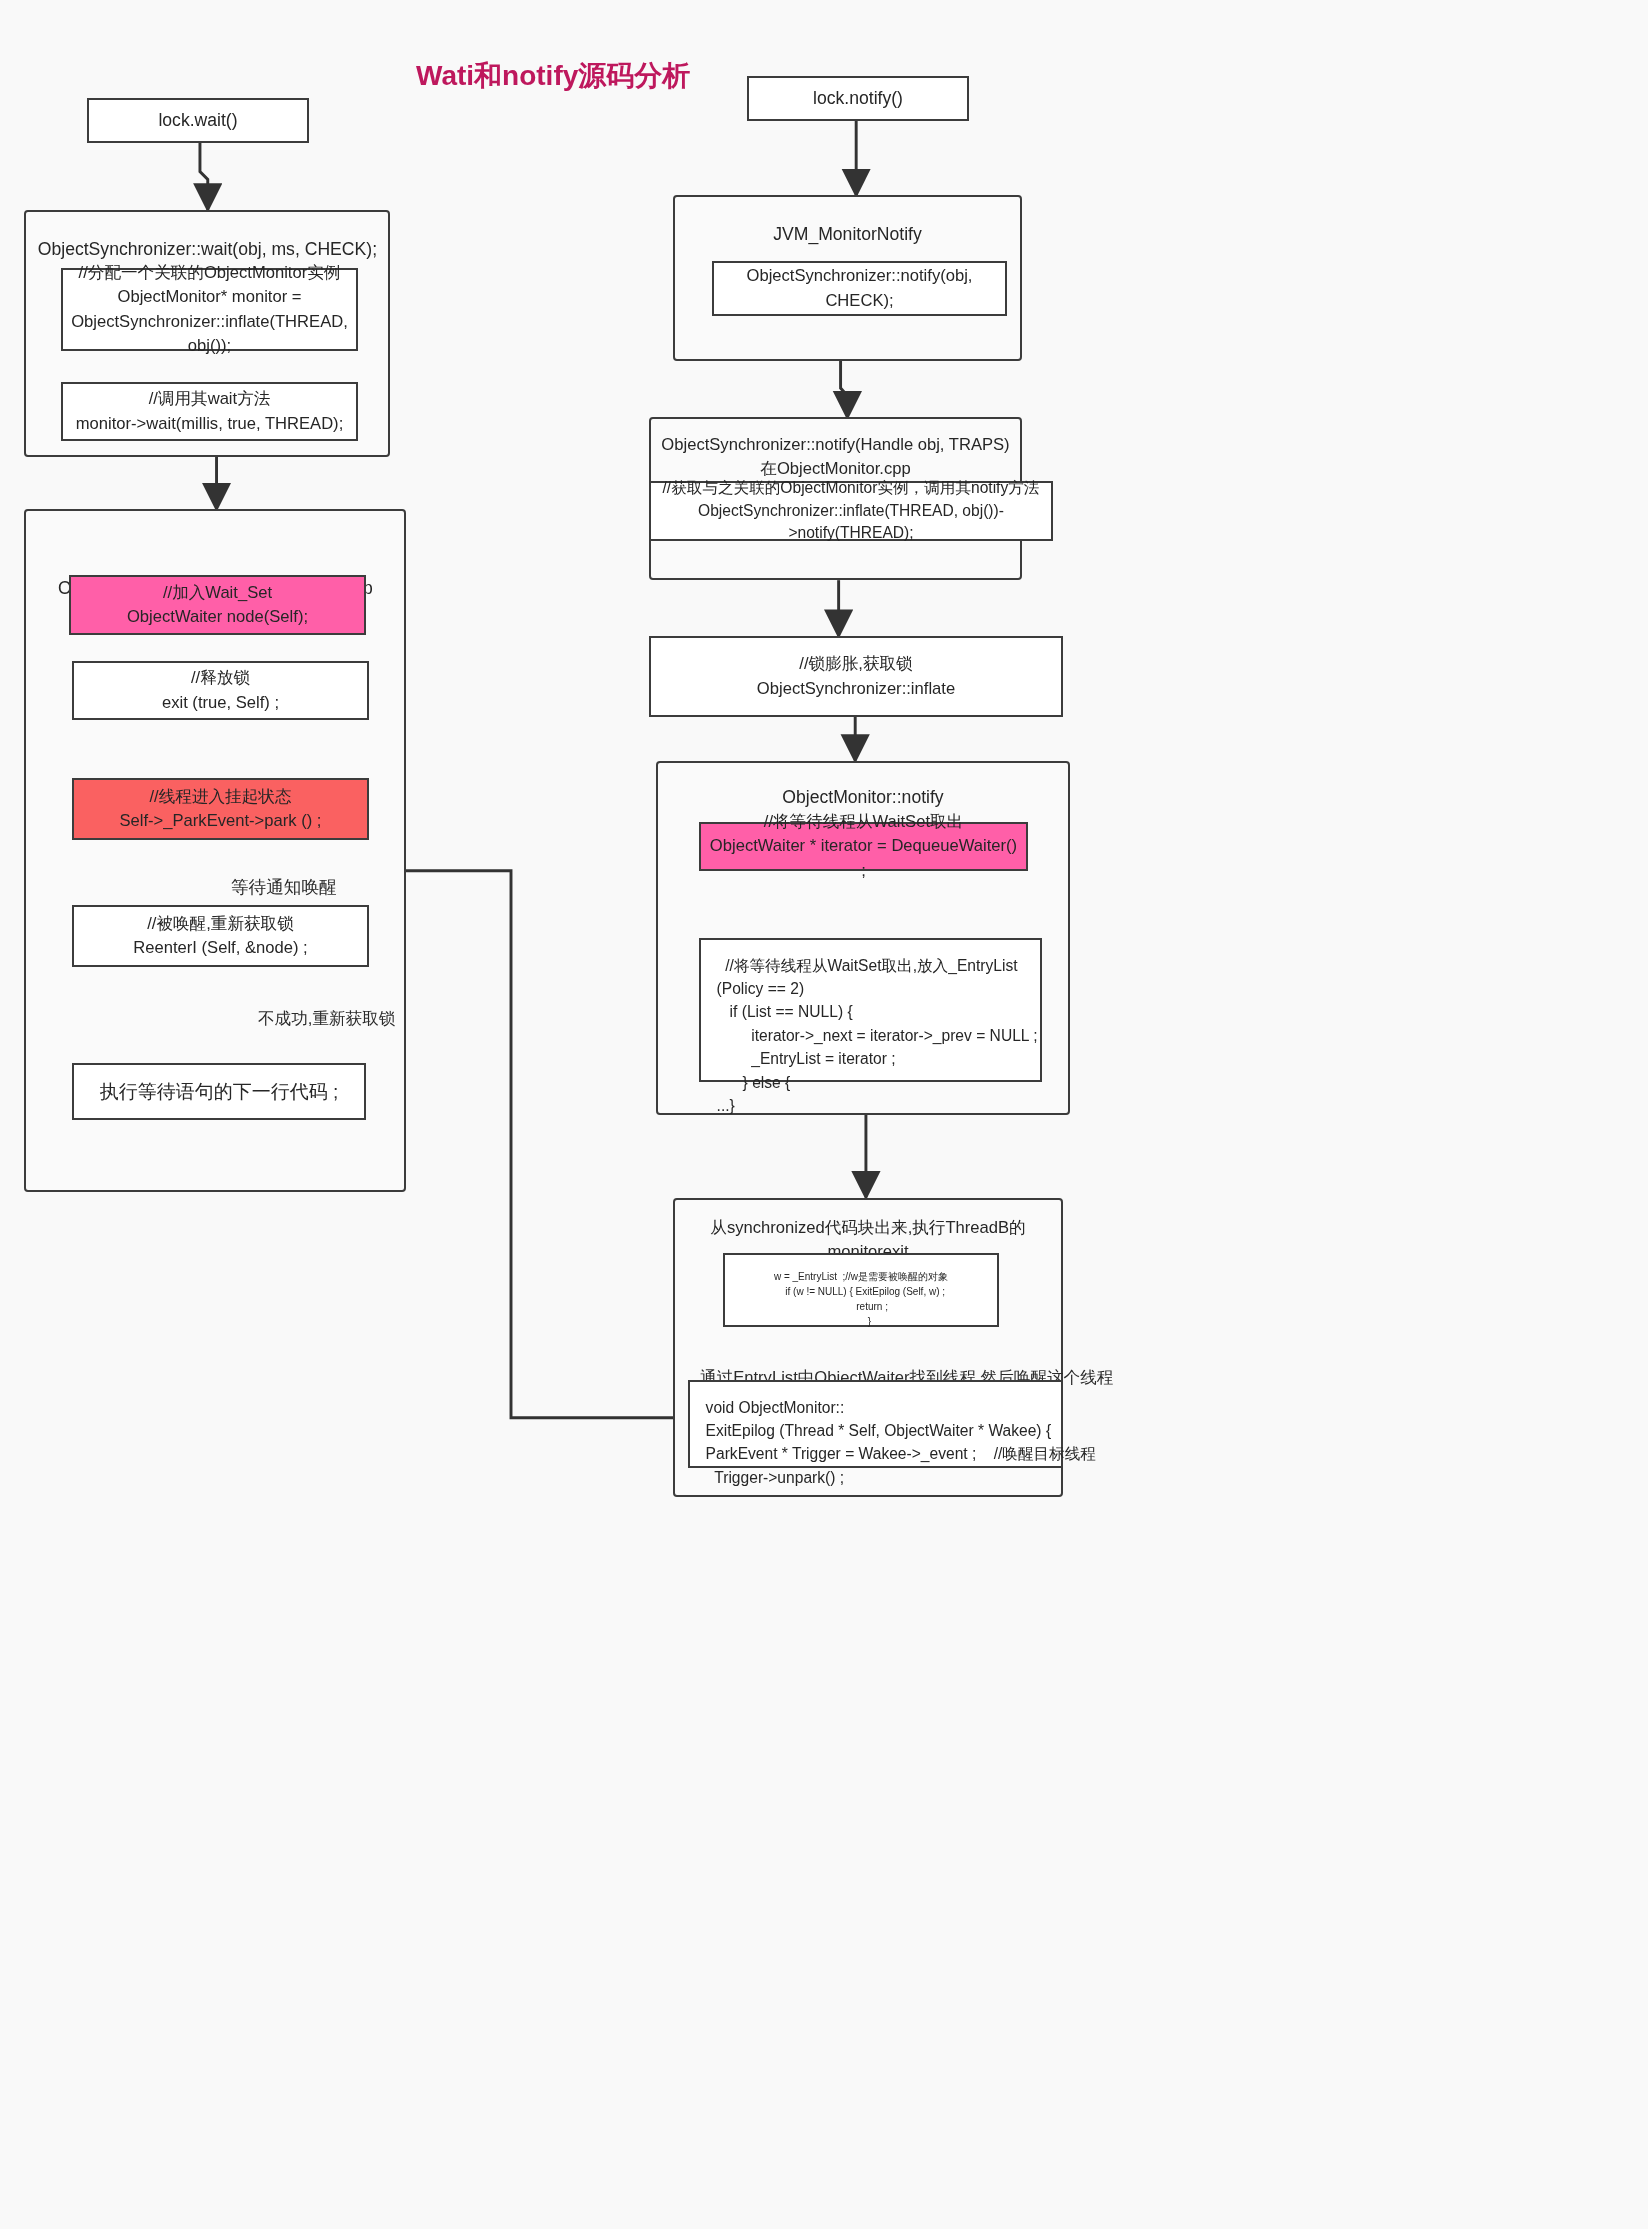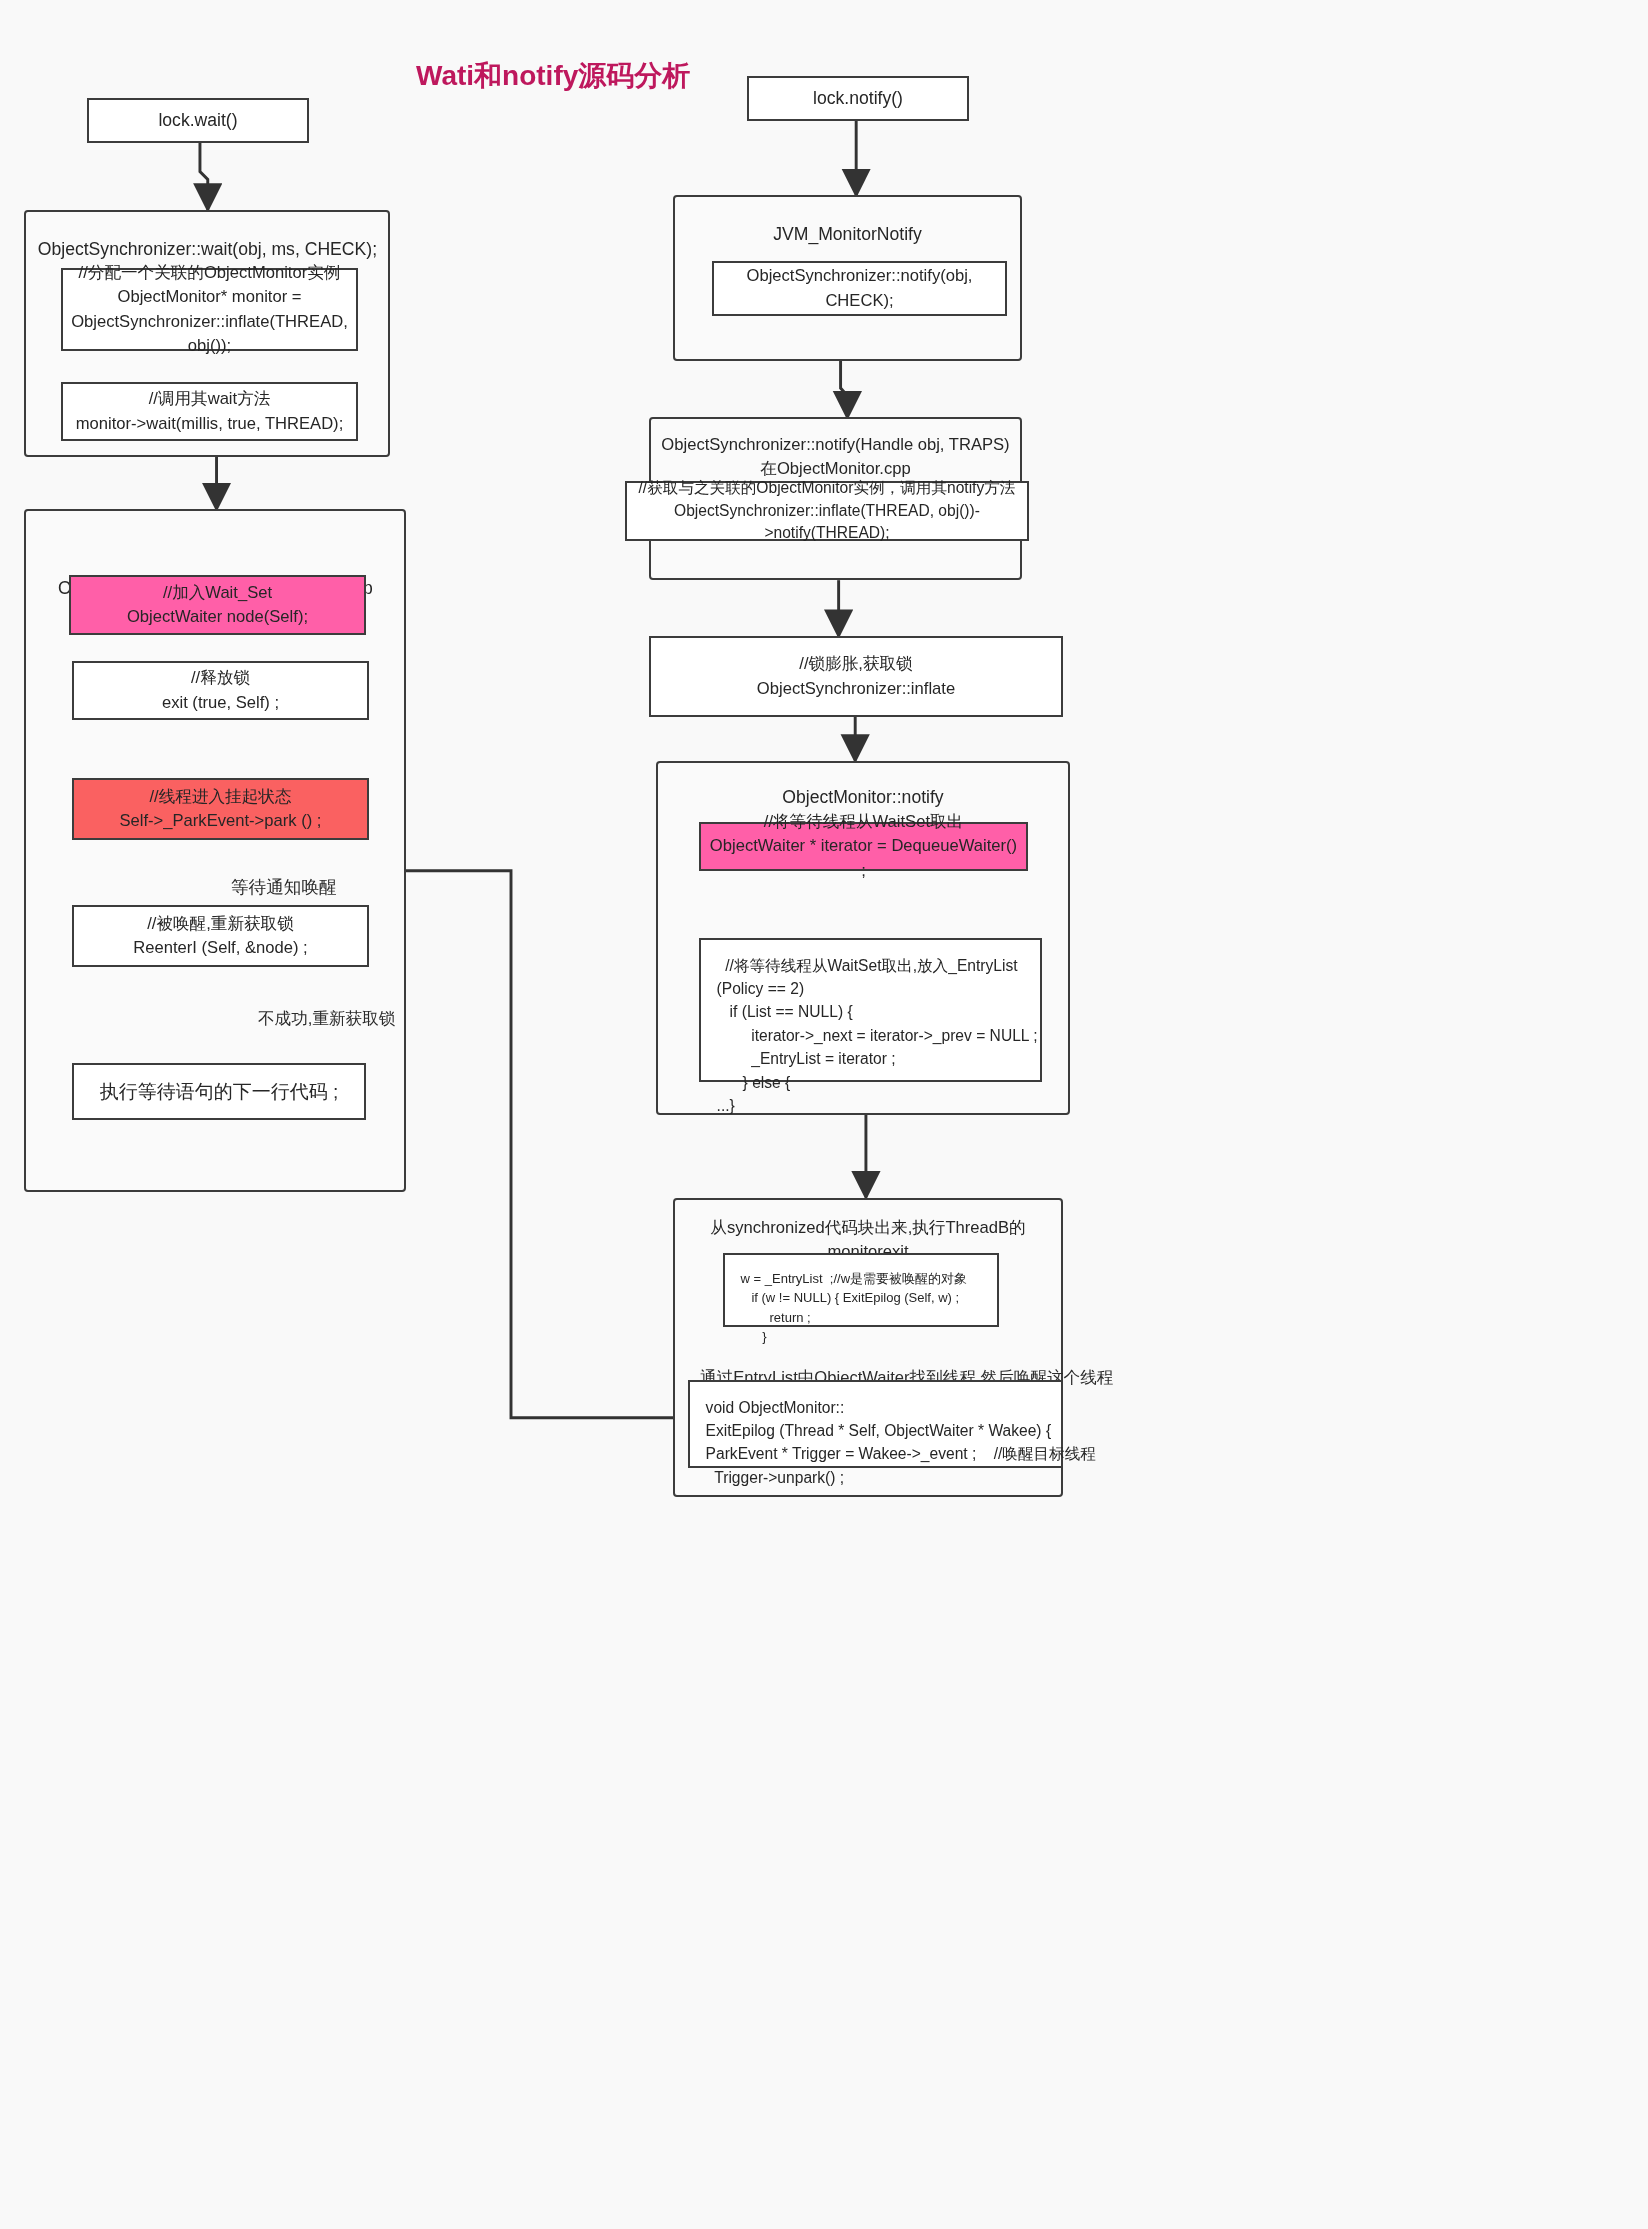--- a/index.html
+++ b/index.html
@@ -170,21 +170,21 @@
 
   <div class="box container" style="left:673px; top:195px; width:349px; height:166px; border-radius:3.9px;">
     <div class="ctitle">JVM_MonitorNotify</div>
   </div>
   <div class="box" style="left:712px; top:261px; width:295px; height:55px; font-size:16.6px;">ObjectSynchronizer::notify(obj, CHECK);</div>
 
   <div class="box container" style="left:649px; top:417px; width:373px; height:163px; border-radius:3.9px; padding-top:13.7px;">
     <div class="ctitle" style="font-size:16.6px;">ObjectSynchronizer::notify(Handle obj, TRAPS)
 在ObjectMonitor.cpp</div>
   </div>
-  <div class="box" style="left:625px; top:481px; width:404px; height:60px; font-size:15.6px;">//获取与之关联的ObjectMonitor实例，调用其notify方法
+  <div class="box" style="left:649px; top:481px; width:404px; height:60px; font-size:15.6px;">//获取与之关联的ObjectMonitor实例，调用其notify方法
 ObjectSynchronizer::inflate(THREAD, obj())-&gt;notify(THREAD);</div>
 
   <div class="box" style="left:649px; top:636px; width:414px; height:81px; font-size:16.6px;">//锁膨胀,获取锁
 ObjectSynchronizer::inflate</div>
 
   <div class="box container" style="left:656px; top:761px; width:414px; height:354px; border-radius:3.9px; padding-top:21.5px;">
     <div class="ctitle">ObjectMonitor::notify</div>
   </div>
   <div class="box pink" style="left:699px; top:822px; width:329px; height:49px; font-size:16.6px;">//将等待线程从WaitSet取出
 ObjectWaiter * iterator = DequeueWaiter() ;</div>
@@ -192,21 +192,21 @@
 (Policy == 2)
    if (List == NULL) {
         iterator-&gt;_next = iterator-&gt;_prev = NULL ;
         _EntryList = iterator ;
       } else {
 ...}</div>
 
   <div class="box container" style="left:673px; top:1198px; width:390px; height:299px; border-radius:3.9px; padding-top:15.6px;">
     <div class="ctitle" style="font-size:16.6px;">从synchronized代码块出来,执行ThreadB的monitorexit</div>
   </div>
-  <div class="codeblk" style="left:723px; top:1253px; width:276px; height:74px; font-size:13px; text-align:left;">w = _EntryList  ;//w是需要被唤醒的对象
+  <div class="codeblk" style="left:723px; top:1253px; width:276px; height:74px; font-size:10px; text-align:center;">w = _EntryList  ;//w是需要被唤醒的对象
    if (w != NULL) { ExitEpilog (Self, w) ;
         return ;
       }</div>
   <div class="lbl" style="left:700px; top:1354px; font-size:16.6px;">通过EntryList中ObjectWaiter找到线程,然后唤醒这个线程</div>
   <div class="codeblk green" style="left:688px; top:1380px; width:375px; height:88px; font-size:15.6px;">void ObjectMonitor::
 ExitEpilog (Thread * Self, ObjectWaiter * Wakee) {
 ParkEvent * Trigger = Wakee-&gt;_event ;    //唤醒目标线程
   Trigger-&gt;unpark() ;</div>
 
 </div>

